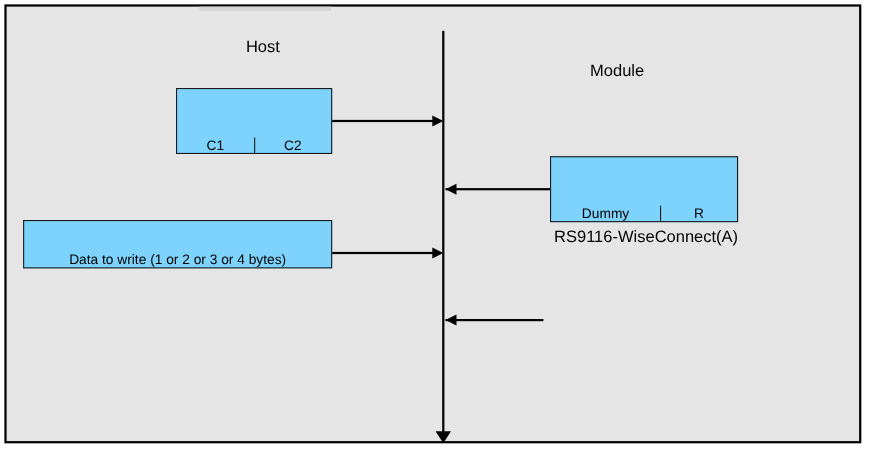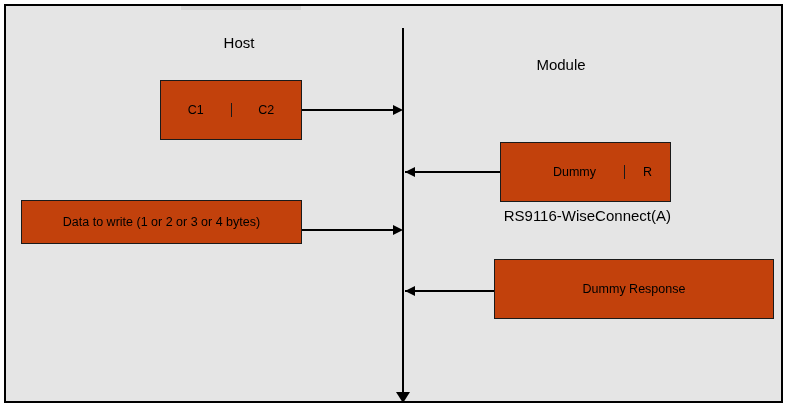--- a/index.html
+++ b/index.html
@@ -52,47 +52,47 @@
     color: #000000;
     white-space: nowrap;
     text-align: center;
   }
   #host-title  { left: 183px; top: 28px; width: 100px; }
   #module-title{ left: 505px; top: 34px; width: 100px; margin-top: 16px; }
 
   
   .msg-box {
     position: absolute;
-    background: #c2410c;
+    background: #7dd3fc;
     border: 1.6px solid #1a1a1a;
     box-sizing: border-box;
     display: flex;
     flex-direction: row;
-    align-items: center;
+    align-items: flex-end;
   }
   .cell {
     flex: 1 1 0;
     display: flex;
     align-items: center;
     justify-content: center;
     font-size: 12.5px;
     color: #000000;
     white-space: nowrap;
   }
   .cell + .cell {
     border-left: 1.6px solid #1a1a1a;
   }
 
   #box-c1c2        { left: 154px; top: 74px;  width: 142px; height: 60px; }
   #box-dummy-r     { left: 494px; top: 136px; width: 171px; height: 60px; }
   #box-data-write  { left: 15px;  top: 194px; width: 281px; height: 44px; }
   #box-dummy-resp  { left: 488px; top: 253px; width: 280px; height: 60px; }
 
   #box-c1c2 .cell      { flex-basis: 50%; }
-  #box-dummy-r .cell-0 { flex: 0 0 99px; padding-left: 24px; }
+  #box-dummy-r .cell-0 { flex: 0 0 99px; }
   #box-dummy-r .cell-1 { flex: 1 1 auto; }
 
   .box-caption {
     position: absolute;
     font-size: 15px;
     color: #000000;
     text-align: right;
     white-space: nowrap;
   }
   #caption-rs9116 { left: 494px; top: 201px; width: 171px; }
@@ -179,20 +179,17 @@
     <div class="box-caption" id="caption-rs9116">RS9116-WiseConnect(A)</div>
     <div class="arrow-line" id="arrow2-line"></div>
     <div class="arrow-head left" id="arrow2-head"></div>
 
     <div class="msg-box" id="box-data-write">
       <div class="cell cell-0">Data to write (1 or 2 or 3 or 4 bytes)</div>
     </div>
     <div class="arrow-line" id="arrow3-line"></div>
     <div class="arrow-head right" id="arrow3-head"></div>
 
-    <div class="msg-box" id="box-dummy-resp">
-      <div class="cell cell-0">Dummy Response</div>
-    </div>
     <div class="arrow-line" id="arrow4-line"></div>
     <div class="arrow-head left" id="arrow4-head"></div>
 
   </div>
 </div>
 
 </body></html>

